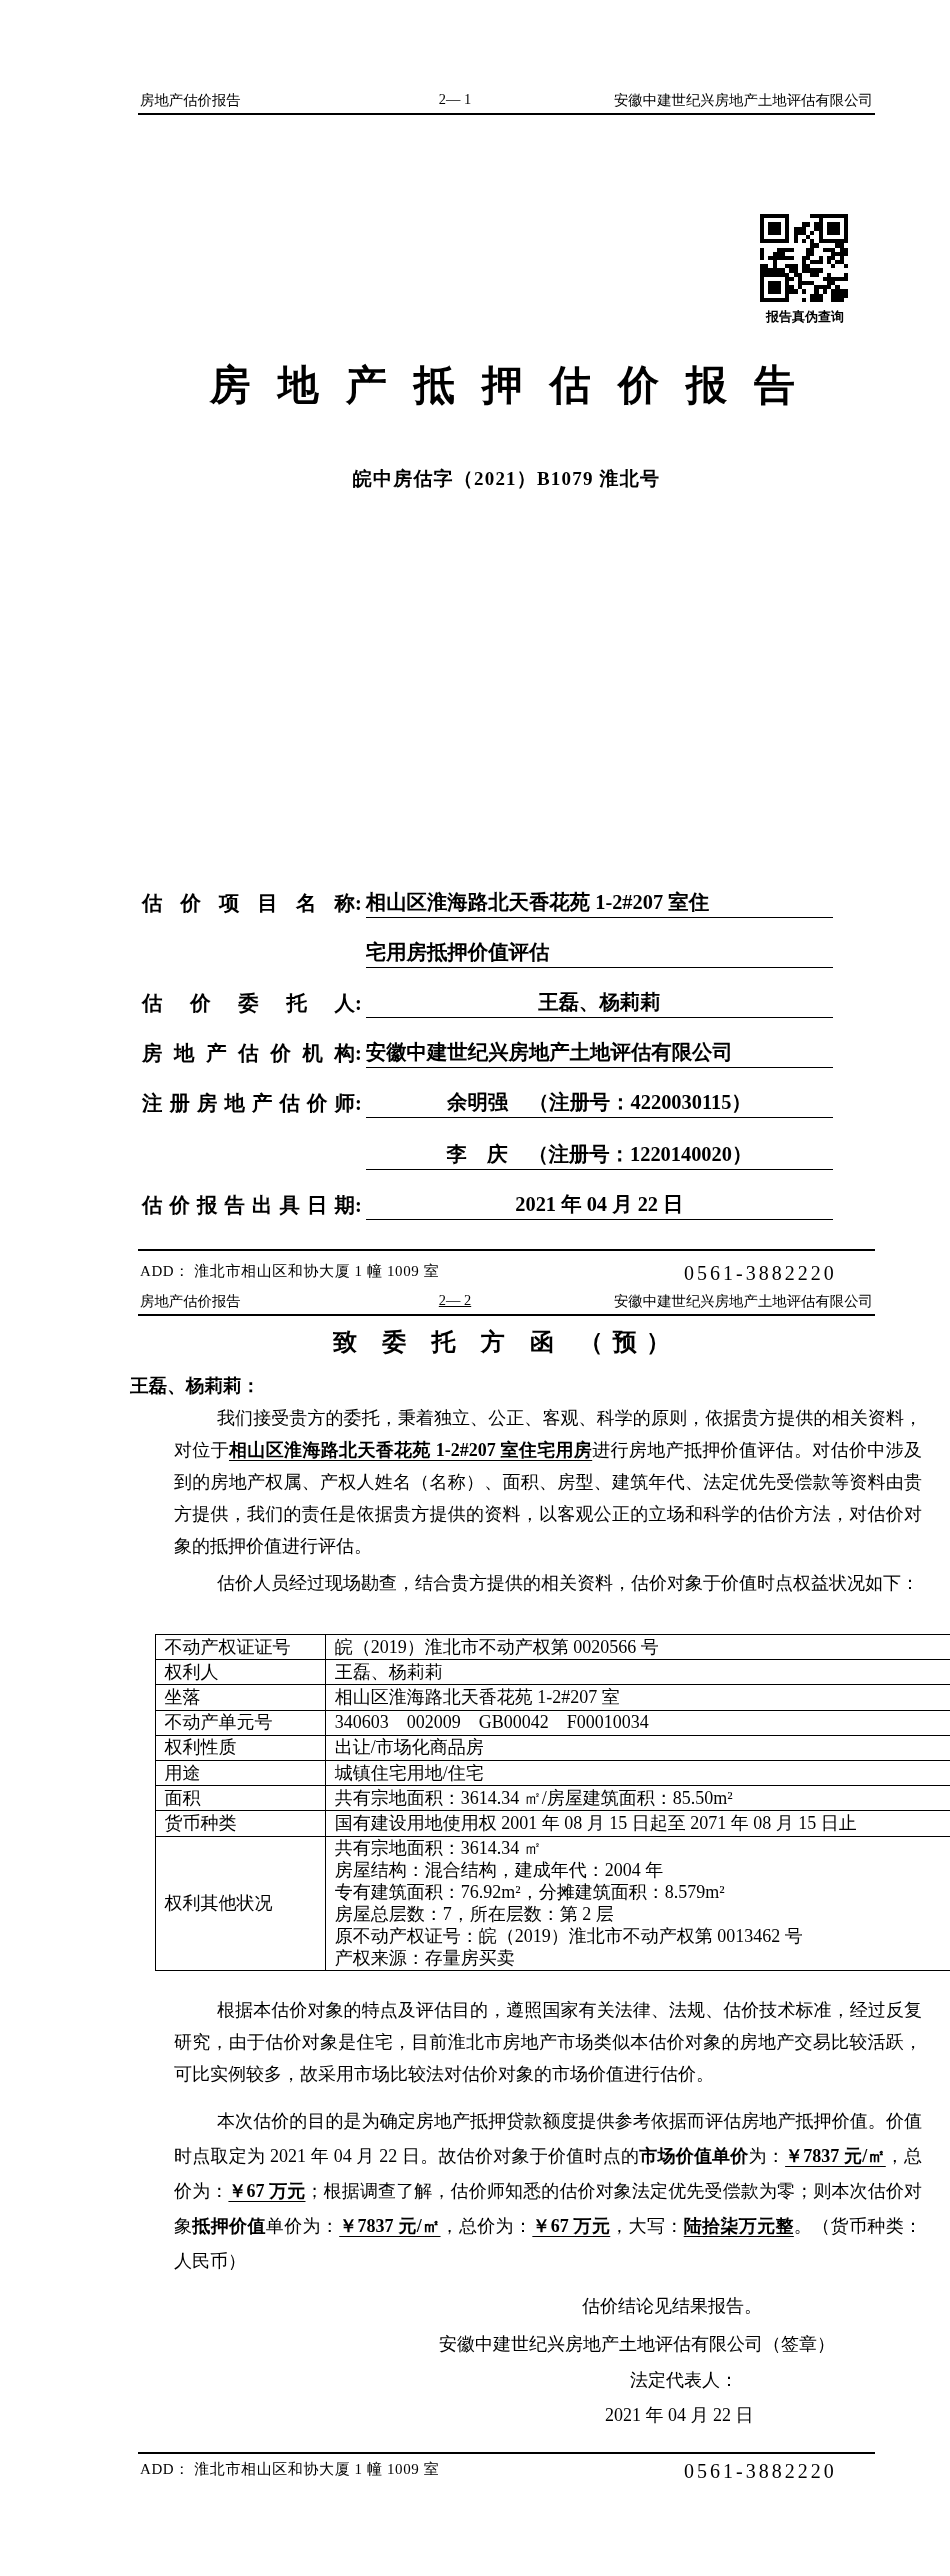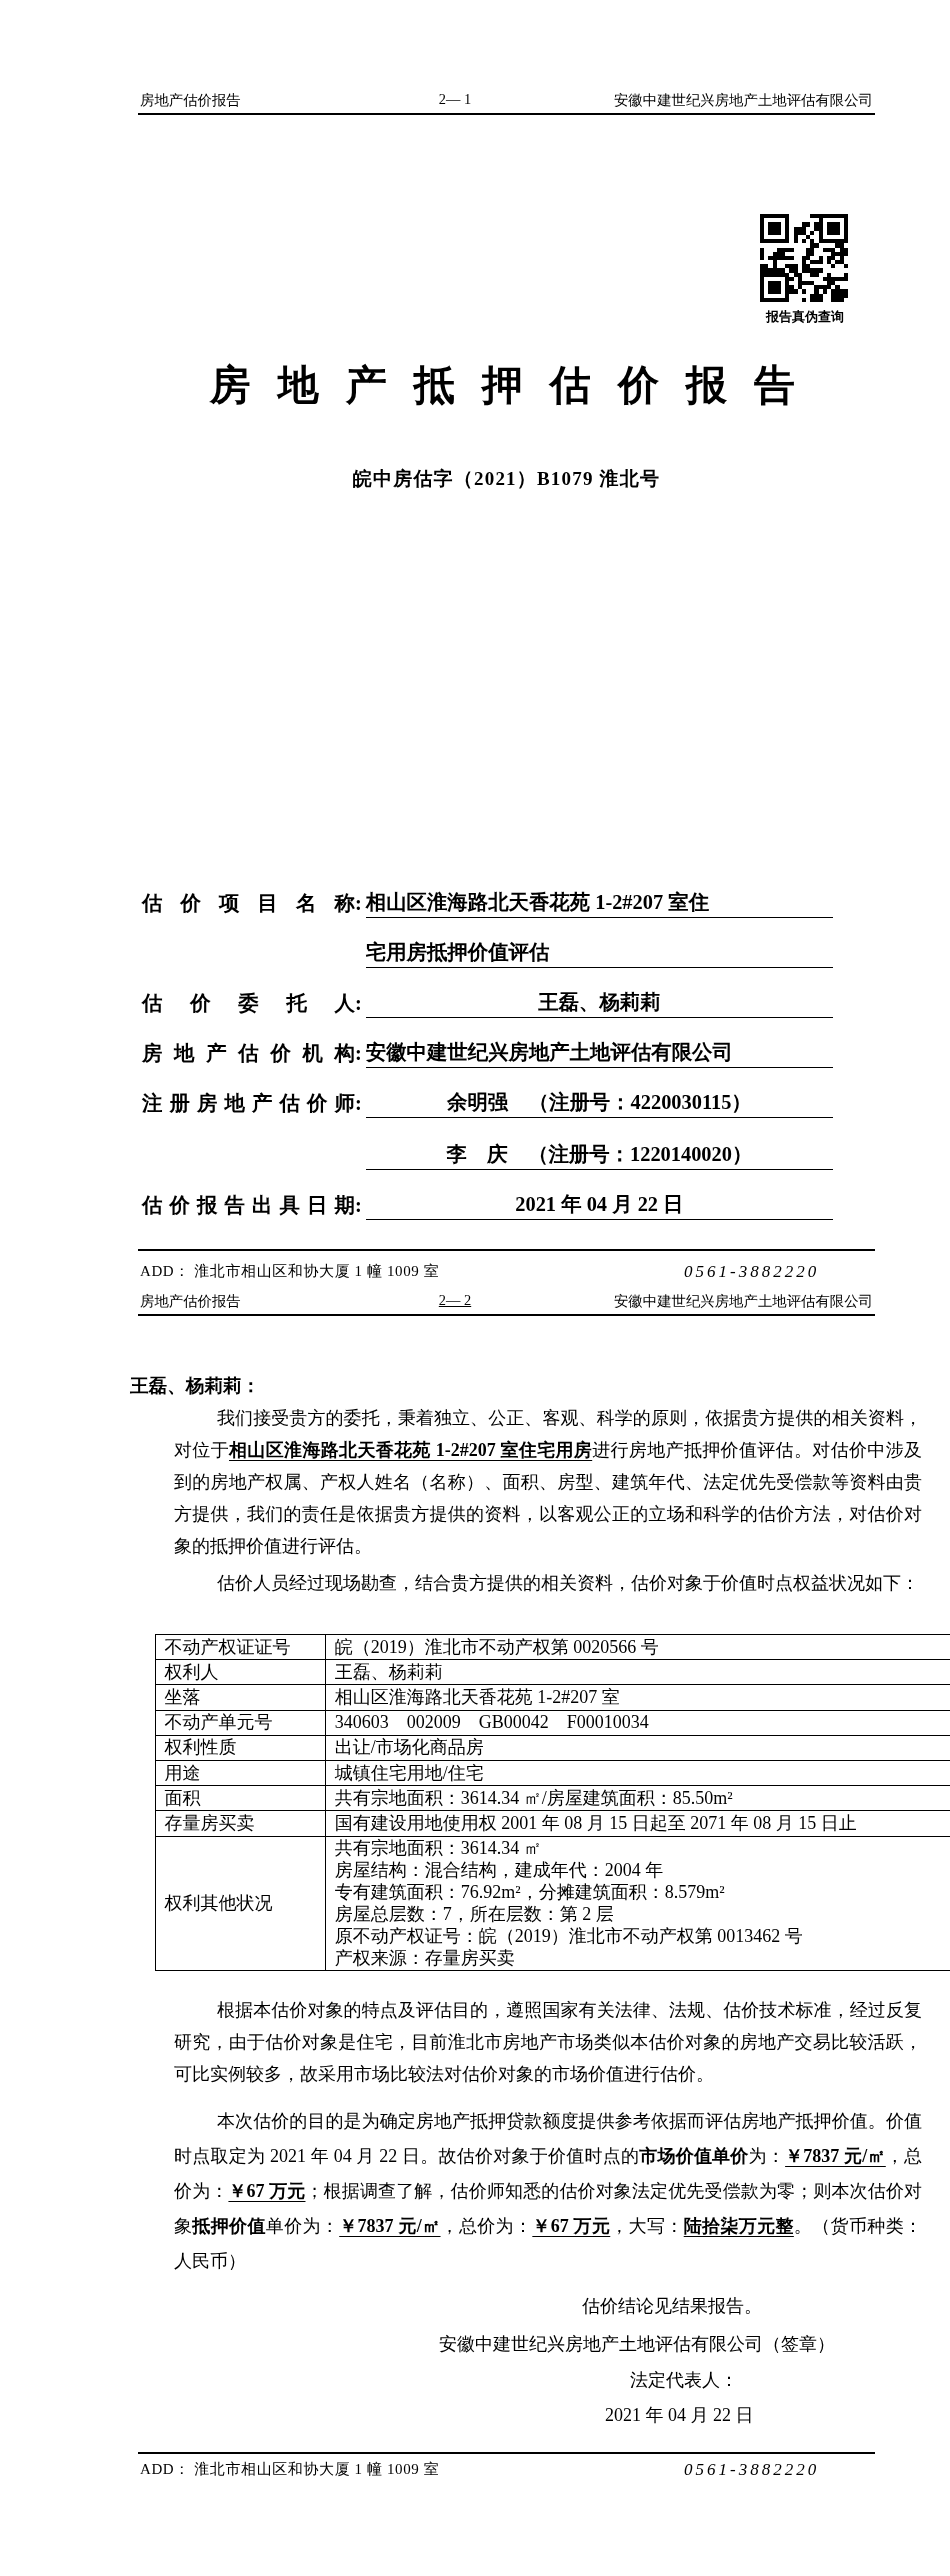--- a/index.html
+++ b/index.html
@@ -3,21 +3,21 @@
 <meta charset="utf-8">
 <style>
   html,body{margin:0;padding:0;background:#e8e8e8;}
   #page{position:relative;width:951px;height:2576px;background:#ffffff;margin:0 auto;
         font-family:"Liberation Serif","DejaVu Serif",serif;color:#000;overflow:hidden;}
   .abs{position:absolute;}
   .hline{position:absolute;height:2.4px;background:#000;}
   
   .runhead{font-size:14.4px;white-space:nowrap;}
   .foot-addr{font-size:15px;white-space:nowrap;letter-spacing:0.6px;}
-  .foot-phone{font-size:17px;white-space:nowrap;letter-spacing:3px;font-style:italic;}
+  .foot-phone{font-size:20px;white-space:nowrap;letter-spacing:3px;}
   
   .cover-title{width:737px;text-align:center;font-size:41px;font-weight:bold;letter-spacing:8.4px;white-space:nowrap;}
   .cover-docno{width:737px;text-align:center;font-size:19px;font-weight:bold;letter-spacing:1.2px;}
   .qr-caption{width:102px;text-align:center;font-size:13px;font-weight:bold;}
   
   .frow{display:flex;align-items:flex-end;width:691px;height:31px;font-size:20.4px;font-weight:bold;}
   .flabel{flex:0 0 213px;text-align:justify;text-align-last:justify;line-height:29px;white-space:nowrap;}
   .fcolon{flex:0 0 10.8px;line-height:29px;}
   .fvalue{flex:1 1 auto;border-bottom:1.2px solid #000;line-height:29px;white-space:nowrap;}
   .fvalue.center{text-align:center;}
@@ -329,20 +329,21 @@
 
   <div class="hline" style="left:138px;top:1249px;width:737px;"></div>
   <span class="abs foot-addr" style="left:140px;top:1262px;">ADD： 淮北市相山区和协大厦 1 幢 1009 室</span>
   <span class="abs foot-phone" style="left:684px;top:1262px;">0561-3882220</span>
 
   <span class="abs runhead" style="left:140px;top:1292px;">房地产估价报告</span>
   <span class="abs runhead" style="left:419px;top:1292px;width:72px;text-align:center;text-decoration:underline;">2— 2</span>
   <span class="abs runhead" style="right:78px;top:1292px;">安徽中建世纪兴房地产土地评估有限公司</span>
   <div class="hline" style="left:138px;top:1314px;width:737px;"></div>
 
+  <div class="abs letter-title" style="left:138px;top:1326px;">致 委 托 方 函 （预）</div>
 
   <div class="abs salut" style="left:130px;top:1373px;">王磊、杨莉莉：</div>
 
   <div class="abs para" style="left:130px;top:1402px;"><span>我们接受贵方的委托，秉着独立、公正、客观、科学的原则，依据贵方提供的相关资料，对位于</span><span class="bu">相山区淮海路北天香花苑 1-2#207 室住宅用房</span><span>进行房地产抵押价值评估。对估价中涉及到的房地产权属、产权人姓名（名称）、面积、房型、建筑年代、法定优先受偿款等资料由贵方提供，我们的责任是依据贵方提供的资料，以客观公正的立场和科学的估价方法，对估价对象的抵押价值进行评估。</span></div>
 
   <div class="abs para" style="left:130px;top:1567px;">估价人员经过现场勘查，结合贵方提供的相关资料，估价对象于价值时点权益状况如下：</div>
 
   <table class="info abs" style="left:155px;top:1634px;">
     <tbody>
         <tr>
@@ -367,21 +368,21 @@
     </tr>
     <tr>
       <td class="tl">用途</td>
       <td>城镇住宅用地/住宅</td>
     </tr>
     <tr>
       <td class="tl">面积</td>
       <td>共有宗地面积：3614.34 ㎡/房屋建筑面积：85.50m²</td>
     </tr>
     <tr>
-      <td class="tl">存量房买卖</td>
+      <td class="tl">货币种类</td>
       <td>国有建设用地使用权 2001 年 08 月 15 日起至 2071 年 08 月 15 日止</td>
     </tr>
     <tr>
       <td class="tl">权利其他状况</td>
       <td>
         <div class="mline">共有宗地面积：3614.34 ㎡</div>
         <div class="mline">房屋结构：混合结构，建成年代：2004 年</div>
         <div class="mline">专有建筑面积：76.92m²，分摊建筑面积：8.579m²</div>
         <div class="mline">房屋总层数：7，所在层数：第 2 层</div>
         <div class="mline">原不动产权证号：皖（2019）淮北市不动产权第 0013462 号</div>

